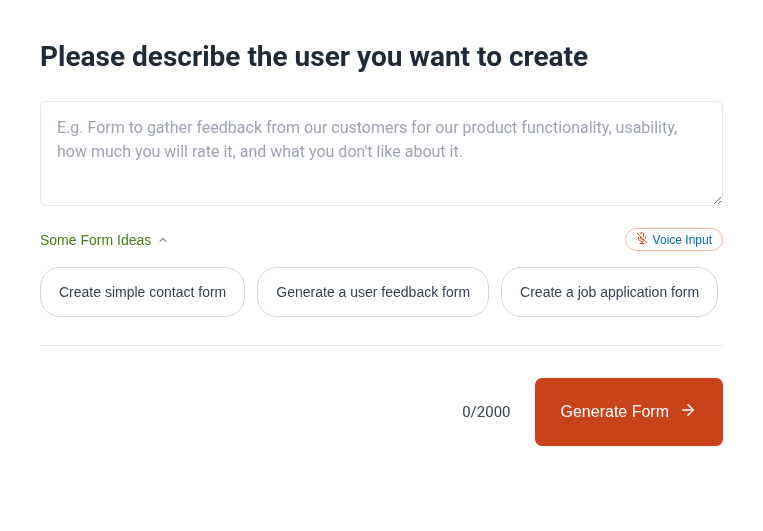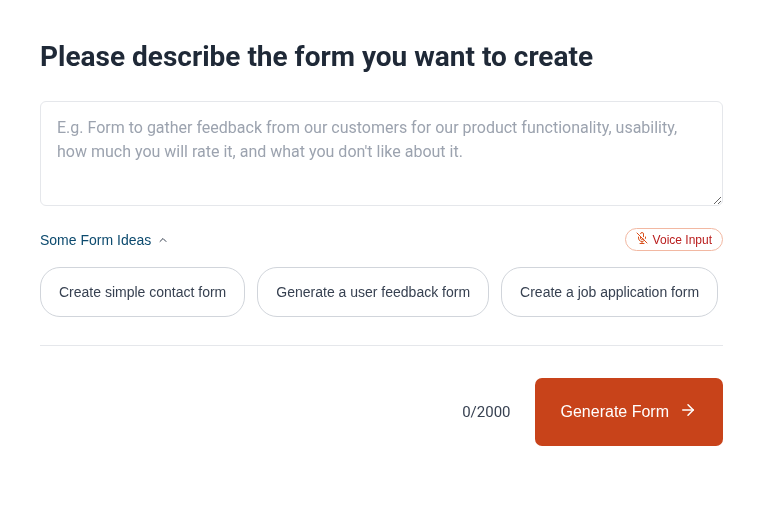--- a/index.html
+++ b/index.html
@@ -42,40 +42,40 @@
       justify-content: space-between;
       align-items: center;
       margin-top: 18px;
       margin-bottom: 16px;
     }
     .ideas-toggle {
       display: flex;
       align-items: center;
       gap: 6px;
       font-size: 14px;
-      color: #0c4a6e;
+      color: #4d7c0f;
       cursor: pointer;
       background: none;
       border: none;
       padding: 0;
     }
     .ideas-toggle .chev {
       display: inline-flex;
       align-items: center;
       justify-content: center;
     }
     .voice-input-btn {
       display: inline-flex;
       align-items: center;
       gap: 5px;
       padding: 3px 10px;
       border: 1px solid #f2b8a2;
       border-radius: 12px;
       font-size: 12px;
-      color: #b91c1c;
+      color: #0369a1;
       background: #fff;
       cursor: pointer;
     }
     .idea-pills {
       display: flex;
       flex-wrap: wrap;
       gap: 12px;
       margin-bottom: 28px;
     }
     .idea-pill {
@@ -115,21 +115,21 @@
       font-size: 16px;
       font-weight: 500;
       cursor: pointer;
     }
   </style>
 </head>
 <body>
 
 
 
-<h1 class="page-title">Please describe the form you want to create</h1>
+<h1 class="page-title">Please describe the user you want to create</h1>
 
 <textarea class="description-textarea" placeholder="E.g. Form to gather feedback from our customers for our product functionality, usability, how much you will rate it, and what you don't like about it." style=""></textarea>
 
 <div class="ideas-row">
   <button class="ideas-toggle">
     <span>Some Form Ideas</span>
     <span class="chev">
       <svg width="12" height="12" viewBox="0 0 24 24" fill="none" stroke="#374151" stroke-width="2" stroke-linecap="round" stroke-linejoin="round">
         <polyline points="18 15 12 9 6 15"></polyline>
       </svg>

